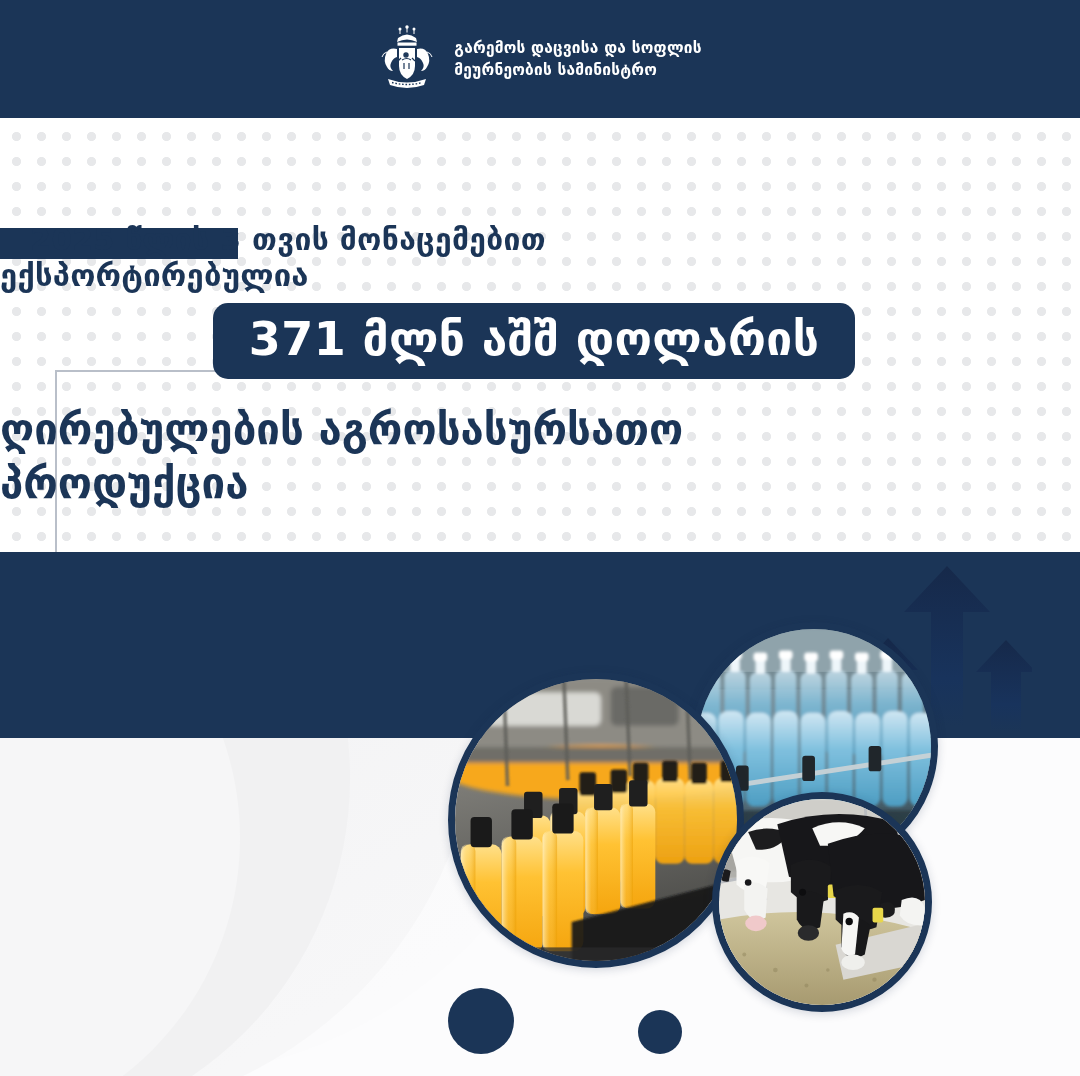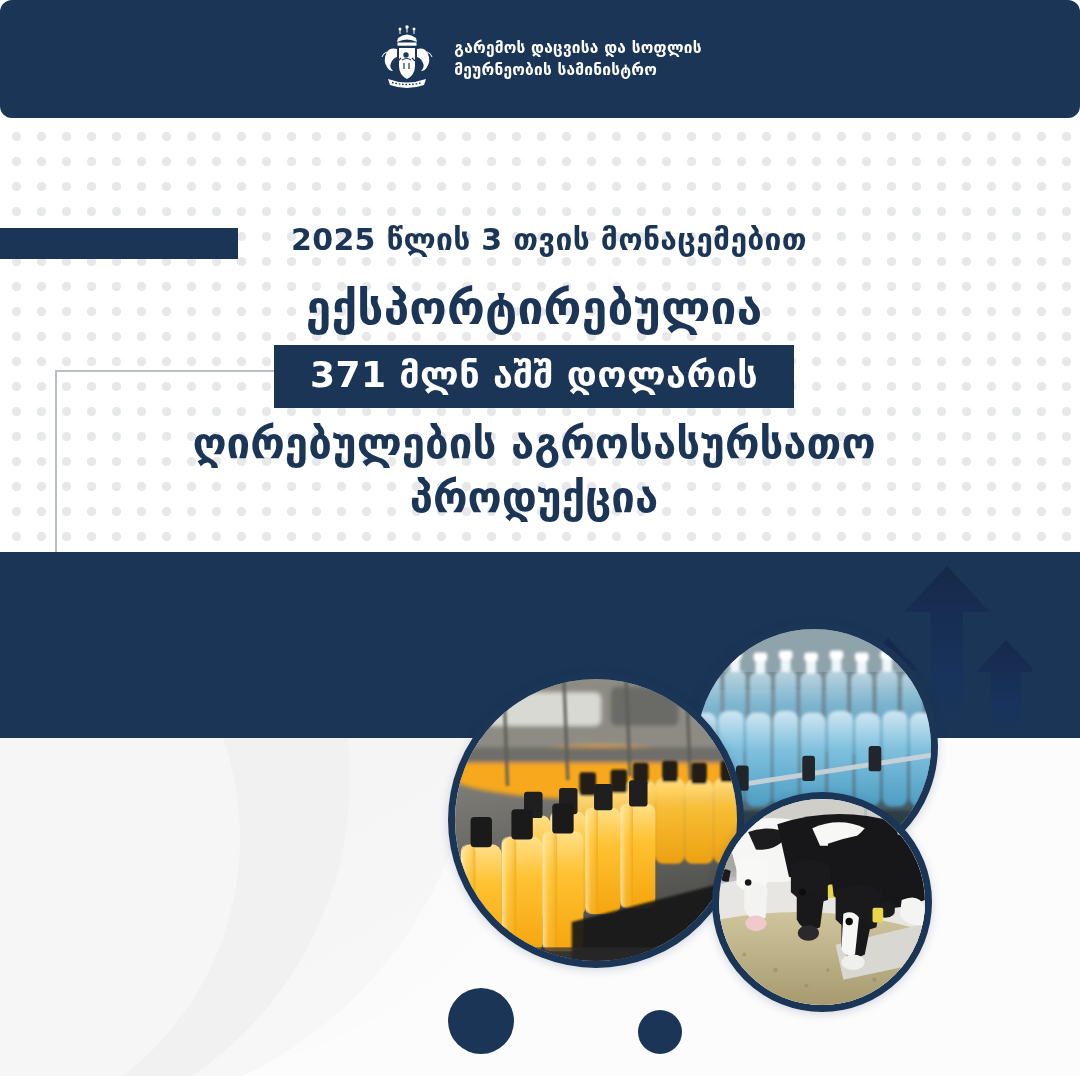--- a/index.html
+++ b/index.html
@@ -16,21 +16,20 @@
     overflow:hidden;
     background:#ffffff;
   }
 
   
   .header {
     position:absolute; left:0; top:0; width:1080px; height:118px;
     background:#1b3557;
     display:flex; align-items:center; justify-content:center; gap:18px;
     z-index:40;
-    border-radius:12px;
   }
   .crest { width:58px; height:72px; flex:0 0 auto; }
   .ministry-name {
     color:#ffffff;
     font-size:15.5px;
     font-weight:700;
     line-height:1.45;
     letter-spacing:.2px;
     white-space:pre-line;
   }
@@ -61,44 +60,44 @@
   
   .accent-bar {
     position:absolute; left:0; top:228px; width:238px; height:31px;
     background:#1b3557;
     z-index:6;
   }
 
   
   .title-block {
     position:absolute; left:0; top:222px; width:1068px;
-    z-index:10; text-align:center;
+    z-index:10; 
   }
   .kicker {
     color:#1b3557;
     font-size:30px; font-weight:700; letter-spacing:.3px;
     margin-left:30px;
   }
   .headline1 {
     color:#1b3557;
-    font-size:46px; font-weight:800; letter-spacing:.2px;
-    margin-top:24px;
+    font-size:31px; font-weight:800; letter-spacing:.2px;
   }
   .highlight-wrap { margin-top:10px; display:flex; justify-content:center; }
   .highlight {
     background:#1b3557; color:#ffffff;
-    font-size:36px; font-weight:800;
+    font-size:46px; font-weight:800;
     padding:9px 36px 13px 36px;
     letter-spacing:.4px;
     display:inline-block;
+    border-radius:15px;
   }
   .headline2 {
     color:#1b3557;
     font-size:42px; font-weight:800;
-    margin-top:9px; line-height:1.28;
+    margin-top:24px; line-height:1.28;
     white-space:pre-line;
   }
 
   
   .stat-band {
     position:absolute; left:0; top:552px; width:1080px; height:186px;
     background:#1b3557;
     z-index:20; overflow:hidden;
   }
   .stat-text { position:absolute; left:62px; top:16px; z-index:3; }

